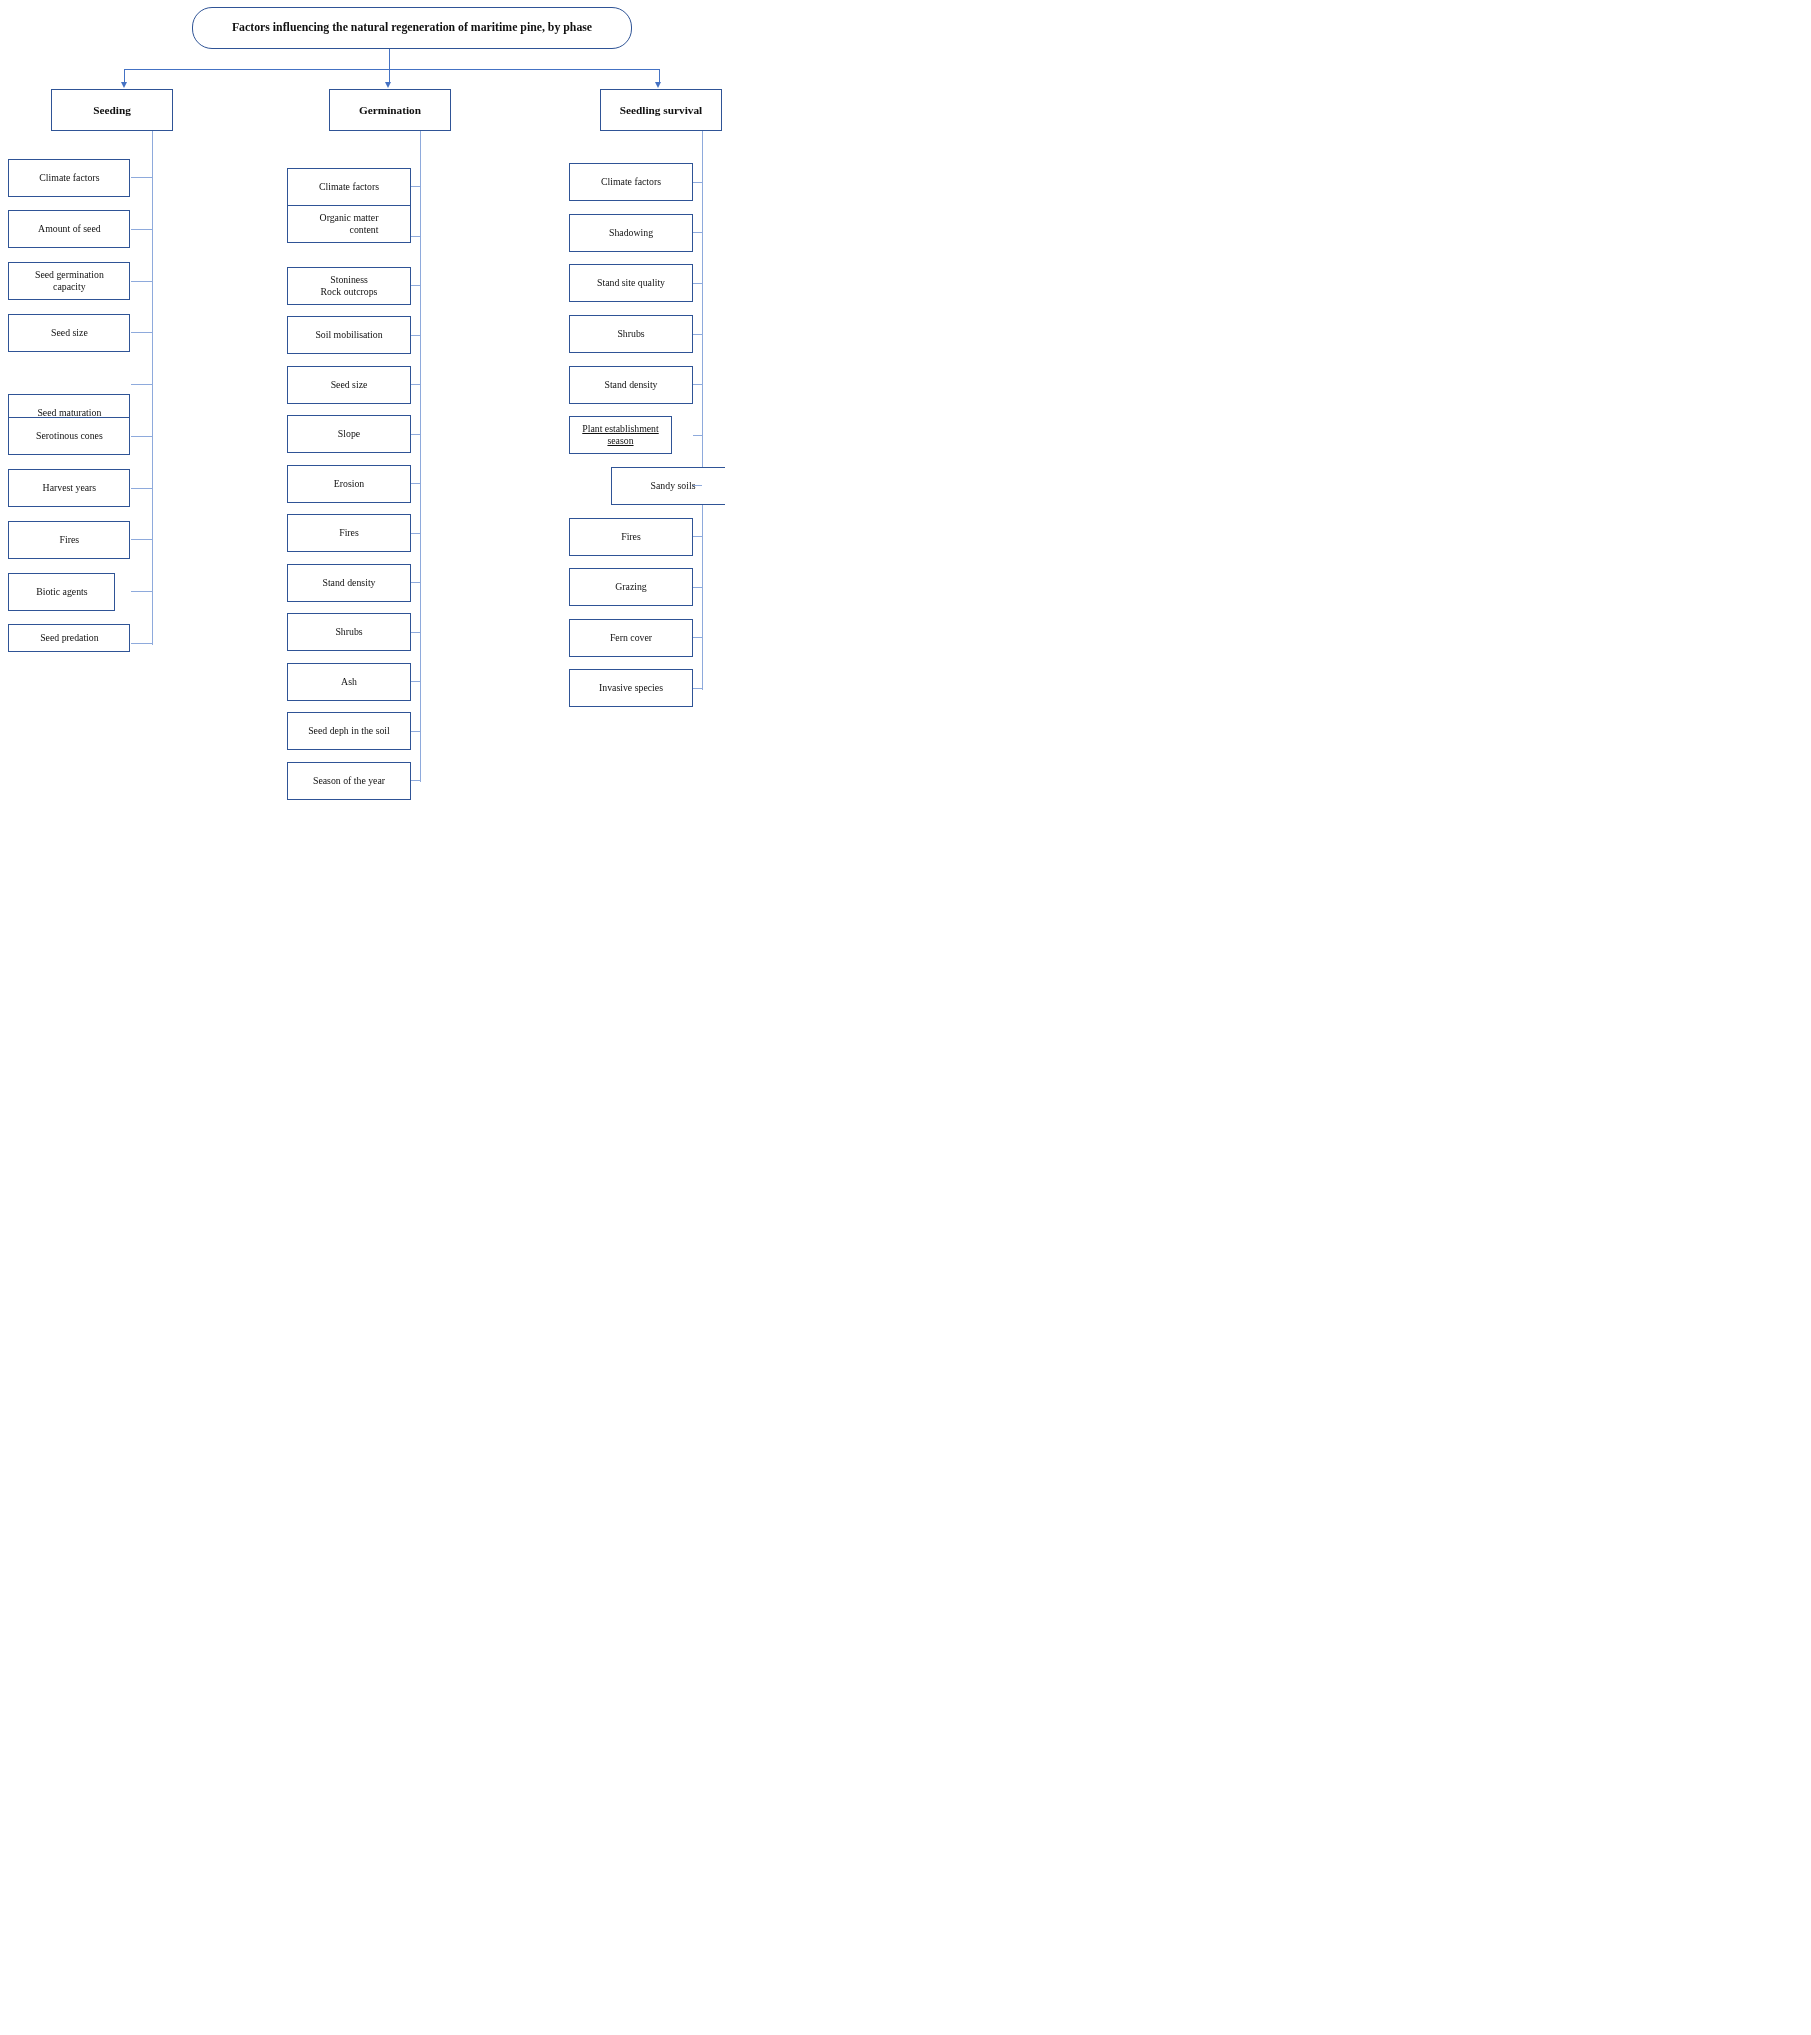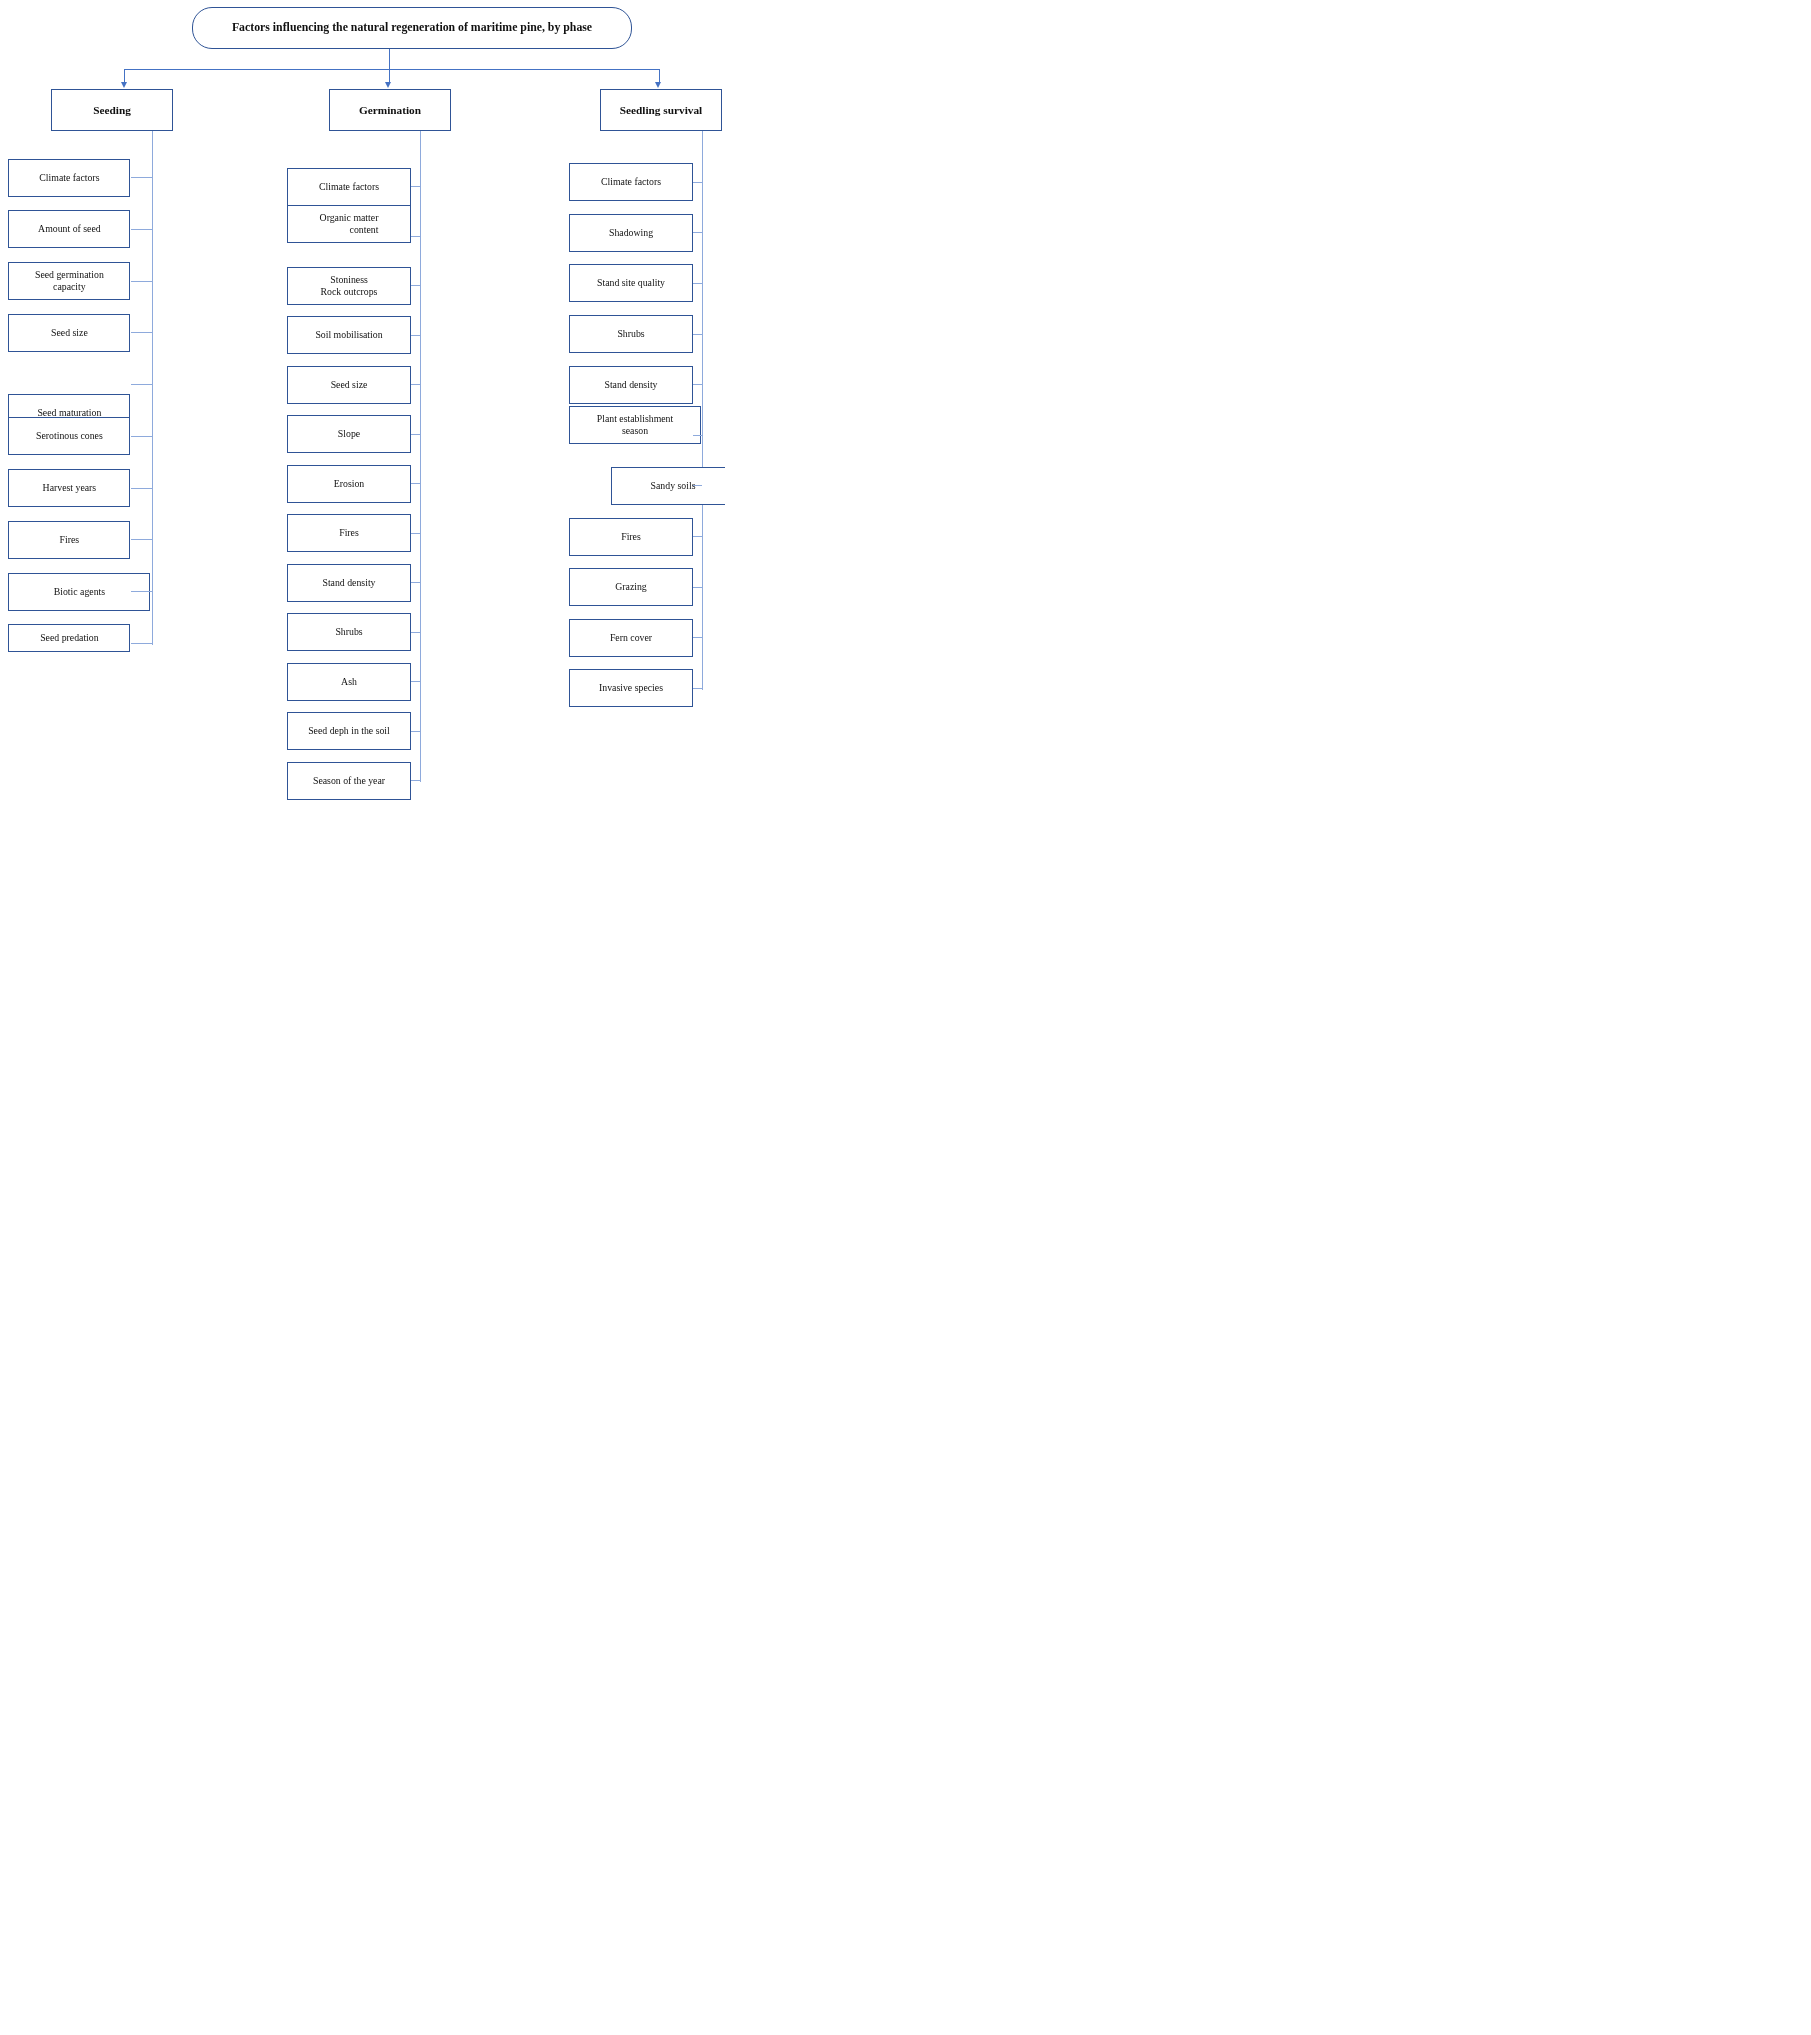--- a/index.html
+++ b/index.html
@@ -68,21 +68,21 @@
     <div class="box item-box" style="left: 8.4px; top: 314px; width: 122px; height: 38px;">Seed size</div>
     <div class="line light" style="left: 131px; top: 332px; width: 22px; height: 1.1px;"></div>
     <div class="box item-box" style="left: 8.4px; top: 366px; width: 122px; height: 38px; margin-top: 28px;">Seed maturation</div>
     <div class="line light" style="left: 131px; top: 384px; width: 22px; height: 1.1px;"></div>
     <div class="box item-box" style="left: 8.4px; top: 417px; width: 122px; height: 38px;">Serotinous cones</div>
     <div class="line light" style="left: 131px; top: 436px; width: 22px; height: 1.1px;"></div>
     <div class="box item-box" style="left: 8.4px; top: 469px; width: 122px; height: 38px;">Harvest years</div>
     <div class="line light" style="left: 131px; top: 488px; width: 22px; height: 1.1px;"></div>
     <div class="box item-box" style="left: 8.4px; top: 521px; width: 122px; height: 38px;">Fires</div>
     <div class="line light" style="left: 131px; top: 539px; width: 22px; height: 1.1px;"></div>
-    <div class="box item-box" style="left: 8.4px; top: 573px; width: 142px; height: 38px;">Biotic agents</div>
+    <div class="box item-box" style="left: 8.4px; top: 573px; width: 107px; height: 38px;">Biotic agents</div>
     <div class="line light" style="left: 131px; top: 591px; width: 22px; height: 1.1px;"></div>
     <div class="box item-box" style="left: 8.4px; top: 624px; width: 122px; height: 28px;">Seed predation</div>
     <div class="line light" style="left: 131px; top: 643px; width: 22px; height: 1.1px;"></div>
     <div class="line dark" style="left: 389px; top: 69px; width: 1.1px; height: 14px;"></div>
     <div class="arrow-down" style="left: 385px; top: 82px;"></div>
     <div class="box header-box" style="left: 329px; top: 89px; width: 122px; height: 42px;">Germination</div>
     <div class="line light" style="left: 420px; top: 131px; width: 1.1px; height: 651px;"></div>
     <div class="box item-box" style="left: 287px; top: 168px; width: 124px; height: 38px;">Climate factors</div>
     <div class="line light" style="left: 411px; top: 186px; width: 10px; height: 1.1px;"></div>
     <div class="box item-box" style="left: 287px; top: 205px; width: 124px; height: 38px; text-align: right;">Organic matter
@@ -118,21 +118,21 @@
     <div class="box item-box" style="left: 569px; top: 163px; width: 124px; height: 38px;">Climate factors</div>
     <div class="line light" style="left: 693px; top: 182px; width: 9px; height: 1.1px;"></div>
     <div class="box item-box" style="left: 569px; top: 214px; width: 124px; height: 38px;">Shadowing</div>
     <div class="line light" style="left: 693px; top: 232px; width: 9px; height: 1.1px;"></div>
     <div class="box item-box" style="left: 569px; top: 264px; width: 124px; height: 38px;">Stand site quality</div>
     <div class="line light" style="left: 693px; top: 283px; width: 9px; height: 1.1px;"></div>
     <div class="box item-box" style="left: 569px; top: 315px; width: 124px; height: 38px;">Shrubs</div>
     <div class="line light" style="left: 693px; top: 334px; width: 9px; height: 1.1px;"></div>
     <div class="box item-box" style="left: 569px; top: 366px; width: 124px; height: 38px;">Stand density</div>
     <div class="line light" style="left: 693px; top: 384px; width: 9px; height: 1.1px;"></div>
-    <div class="box item-box" style="left: 569px; top: 406px; width: 132px; height: 38px;">Plant establishment
+    <div class="box item-box" style="left: 569px; top: 416px; width: 103px; height: 38px; text-decoration: underline;">Plant establishment
 season</div>
     <div class="line light" style="left: 693px; top: 435px; width: 9px; height: 1.1px;"></div>
     <div class="box item-box" style="left: 569px; top: 467px; width: 124px; height: 38px; margin-left: 42px;">Sandy soils</div>
     <div class="line light" style="left: 693px; top: 485px; width: 9px; height: 1.1px;"></div>
     <div class="box item-box" style="left: 569px; top: 518px; width: 124px; height: 38px;">Fires</div>
     <div class="line light" style="left: 693px; top: 536px; width: 9px; height: 1.1px;"></div>
     <div class="box item-box" style="left: 569px; top: 568px; width: 124px; height: 38px;">Grazing</div>
     <div class="line light" style="left: 693px; top: 587px; width: 9px; height: 1.1px;"></div>
     <div class="box item-box" style="left: 569px; top: 619px; width: 124px; height: 38px;">Fern cover</div>
     <div class="line light" style="left: 693px; top: 637px; width: 9px; height: 1.1px;"></div>

